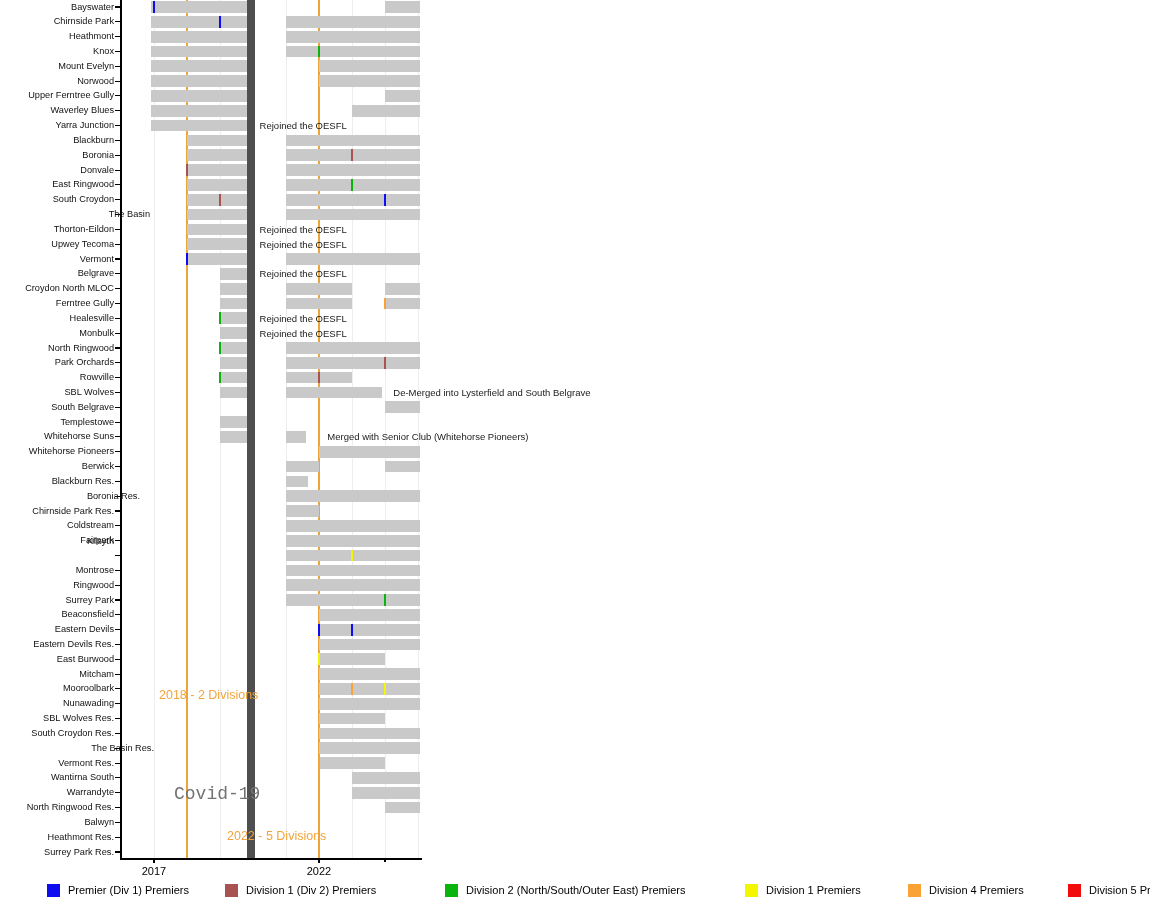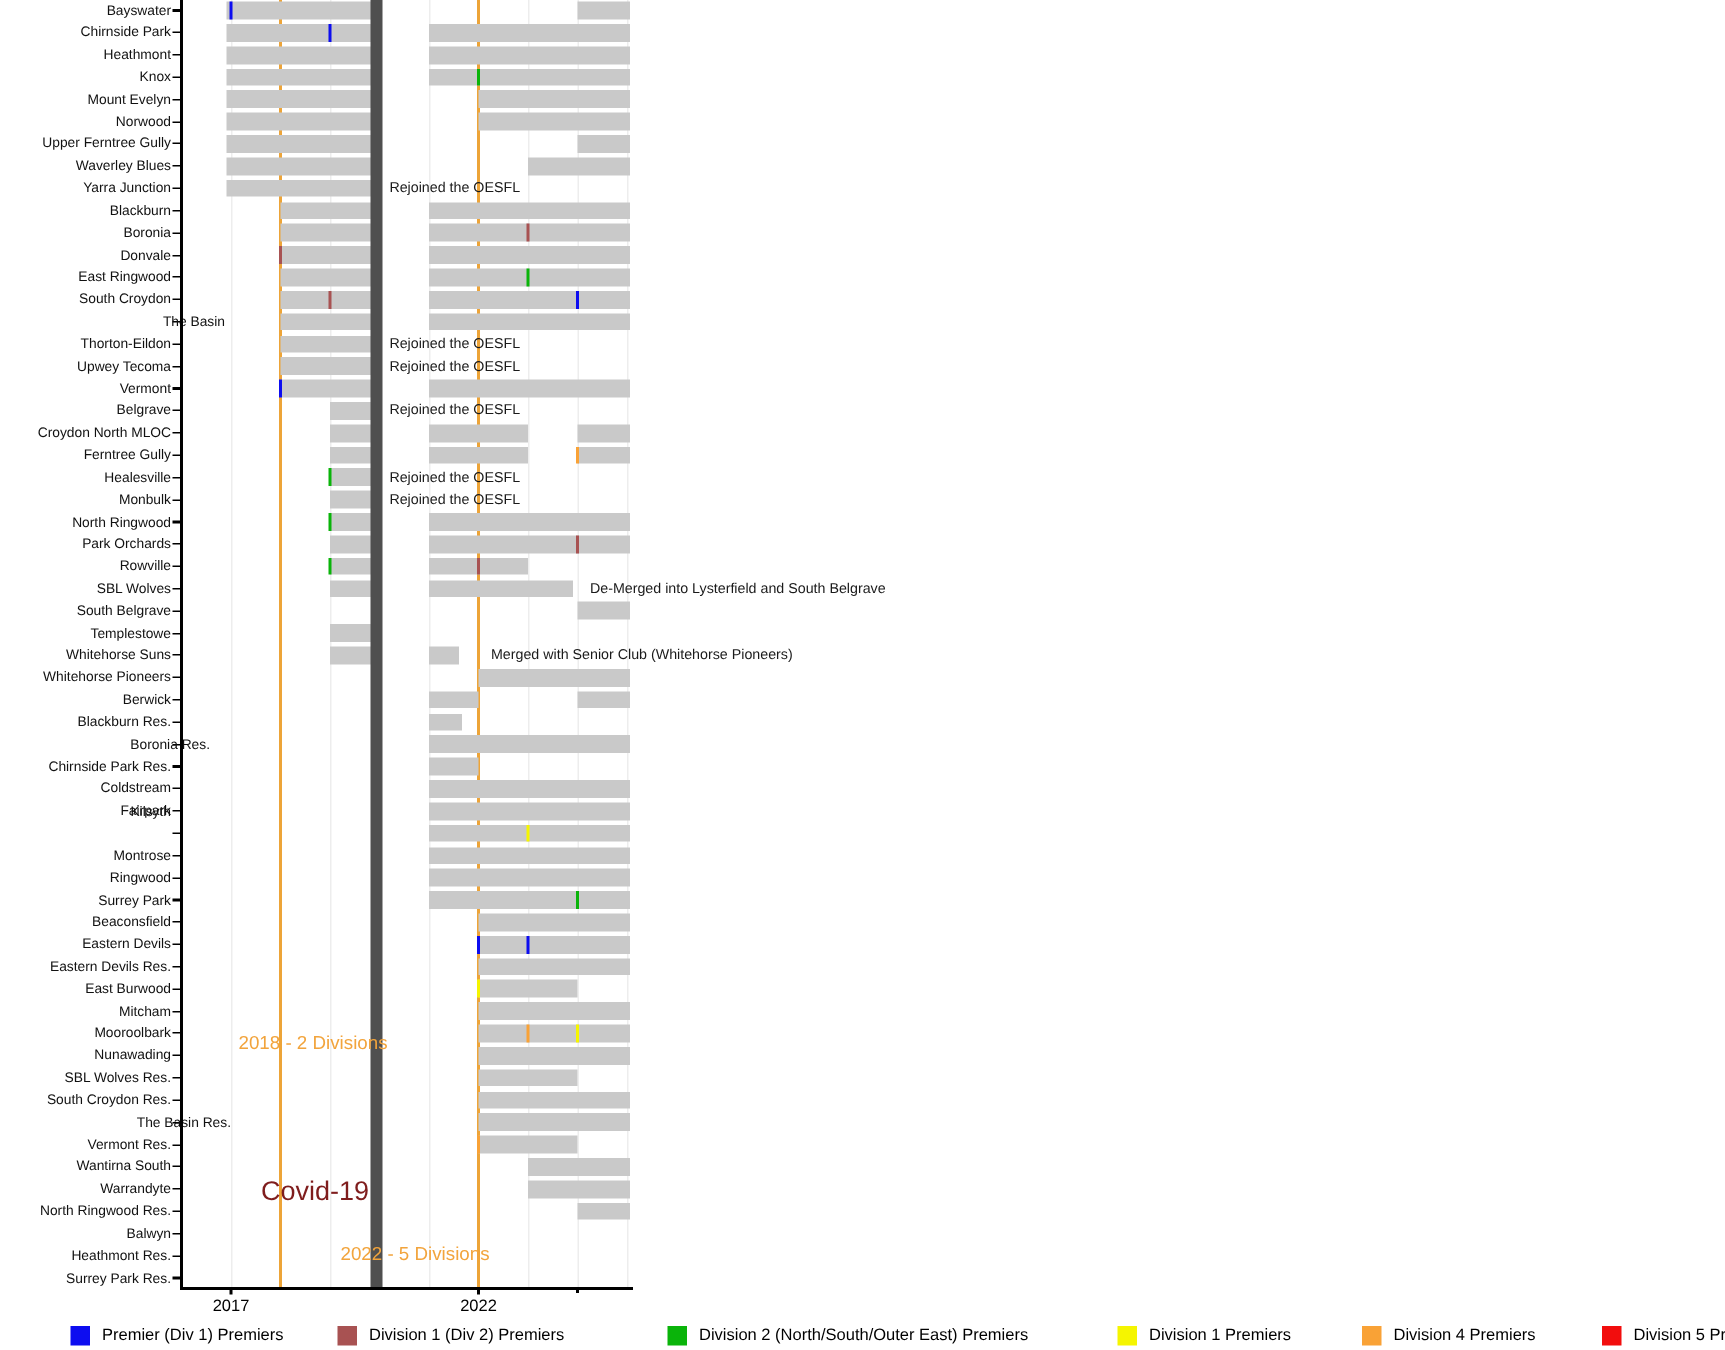--- a/index.html
+++ b/index.html
@@ -6,21 +6,21 @@
   body{
     width:1150px;height:900px;overflow:hidden;background:#ffffff;
     font-family:"Liberation Sans",sans-serif;position:relative;color:#000;
   }
   .abs{position:absolute;}
   .team-label{font-size:9.2px;text-align:right;white-space:nowrap;color:#111;}
   .note{font-size:9.5px;white-space:nowrap;color:#1a1a1a;}
   .axis-label{font-size:11px;text-align:center;color:#000;}
   .legend-label{font-size:11px;white-space:nowrap;color:#000;}
   .change-label{font-size:12.5px;white-space:nowrap;}
-  .covid-label{font-size:18px;white-space:nowrap;color:#7f1d1d;}
+  .covid-label{font-size:18px;white-space:nowrap;color:#737373;font-family:Liberation Mono, monospace;}
 </style>
 </head>
 <body>
 
 <div id="plot" class="abs" style="left:0;top:0;width:1150px;height:900px;">
     <div class="abs" style="left: 121px; top: 0px; width: 1px; height: 858px; background: rgb(237, 237, 237);"></div>
     <div class="abs" style="left: 154px; top: 0px; width: 1px; height: 858px; background: rgb(237, 237, 237);"></div>
     <div class="abs" style="left: 187px; top: 0px; width: 1px; height: 858px; background: rgb(237, 237, 237);"></div>
     <div class="abs" style="left: 220px; top: 0px; width: 1px; height: 858px; background: rgb(237, 237, 237);"></div>
     <div class="abs" style="left: 253px; top: 0px; width: 1px; height: 858px; background: rgb(237, 237, 237);"></div>

